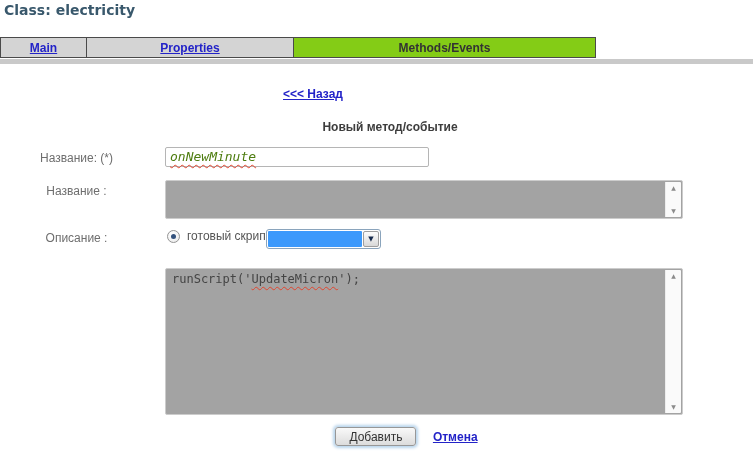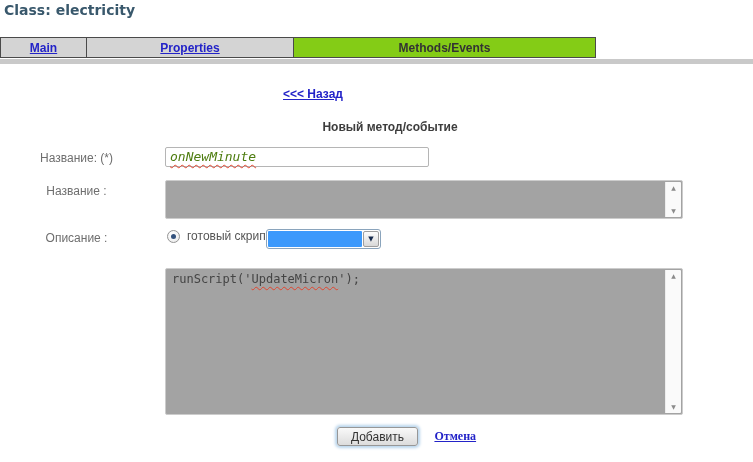--- a/index.html
+++ b/index.html
@@ -112,21 +112,21 @@
   .btn{
     display:inline-block;box-sizing:border-box;height:19px;
     padding:3px 13px 2px;font-size:12px;color:#333;line-height:13px;
     background:linear-gradient(#f9f9f9,#dcdcdc);
     border:1px solid #979797;border-radius:3px;
     box-shadow:0 0 3px 2px #b9d5ec;
     cursor:pointer;vertical-align:middle;
     font-family:"Liberation Sans",sans-serif;
     margin-left:40px;
   }
-  .cancel{margin-left:12px;vertical-align:middle;font-family:Liberation Serif, serif;}
+  .cancel{margin-left:12px;vertical-align:middle;}
 </style>
 </head>
 <body>
 
 <div class="page-title">Class: electricity</div>
 
 <div class="tabs">
   <div class="tab" style="width:87px;">
     <span class="tab-link">Main</span>
   </div>

